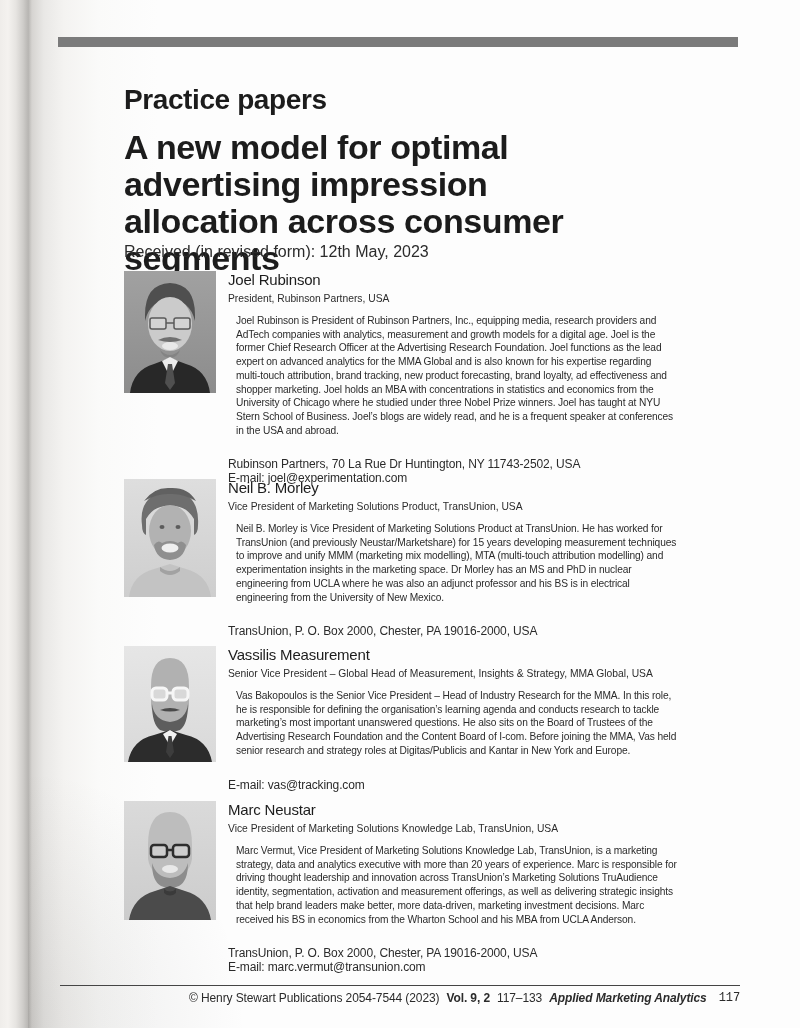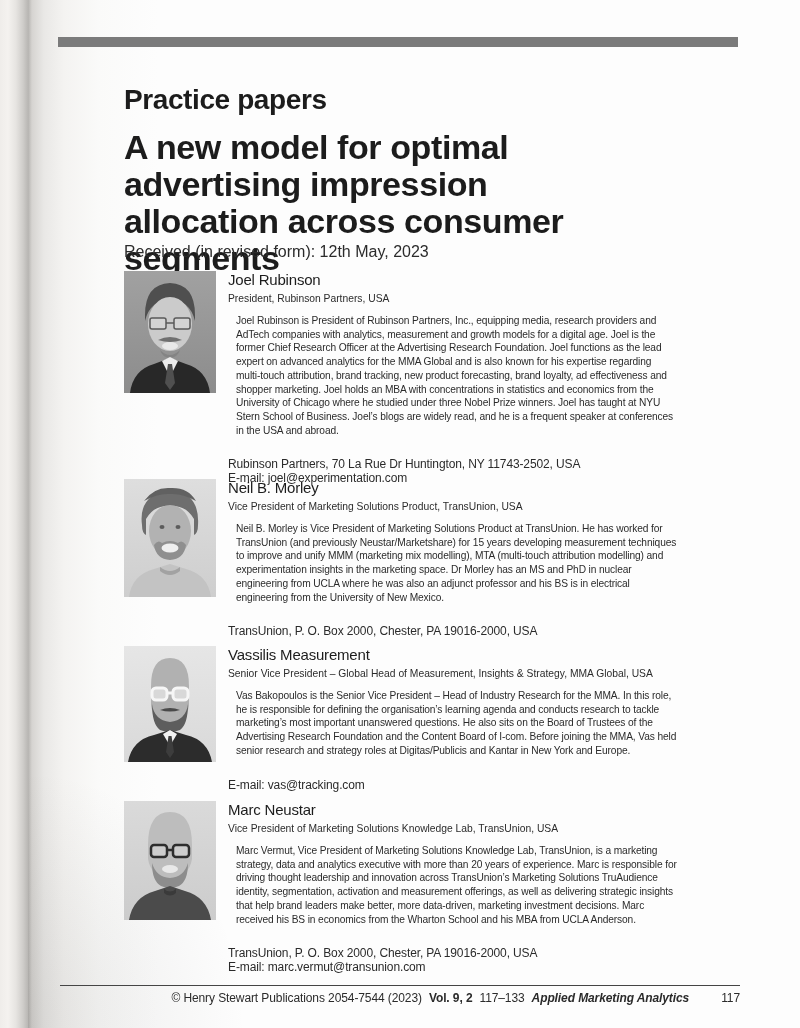--- a/index.html
+++ b/index.html
@@ -44,21 +44,21 @@
   .contact{margin-top:20px;font-size:12px;line-height:14px;letter-spacing:-0.12px;color:#2b2b2b;}
   .footer-rule{position:absolute;left:60px;top:985px;width:680px;height:1px;background:#454545;}
   .footer-line{
     position:absolute;left:60px;top:991px;width:680px;
     display:flex;justify-content:flex-end;align-items:center;
     font-size:12px;letter-spacing:-0.1px;color:#2b2b2b;white-space:nowrap;
   }
   .footer-line .seg{margin-left:7px;}
   .footer-line .b{font-weight:bold;}
   .footer-line .bi{font-weight:bold;font-style:italic;}
-  .footer-line .pageno{margin-left:32px;}
+  .footer-line .pageno{margin-left:12px;font-family:Liberation Mono, monospace;}
 </style>
 </head>
 <body>
 
 <div class="stage">
   <div class="gutter"></div>
   <div class="page"></div>
   <div class="top-bar"></div>
 
   <h2 class="category">Practice papers</h2>

